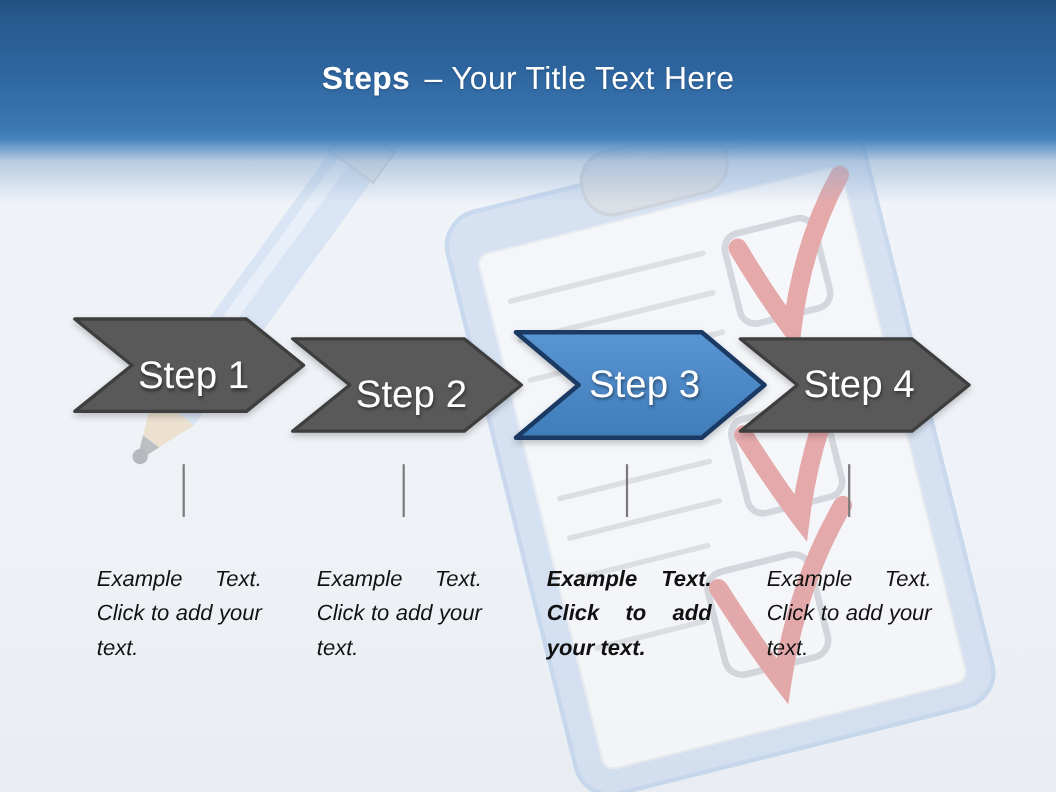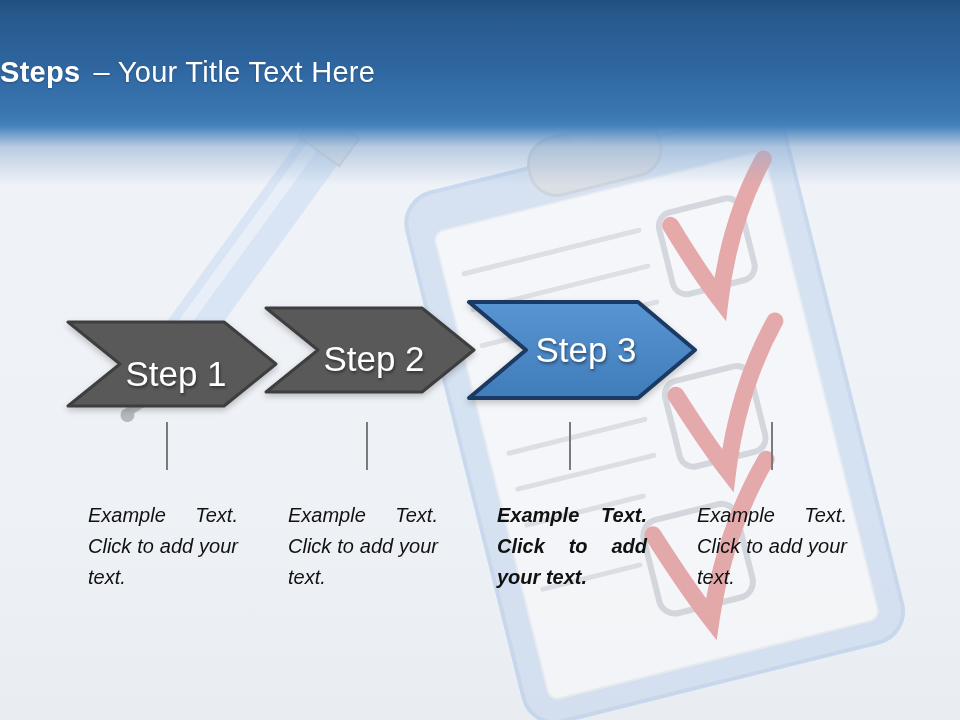--- a/index.html
+++ b/index.html
@@ -12,21 +12,21 @@
   .bg-art{position:absolute;left:0;top:0;}
   
   .header-band{
     position:absolute;left:0;top:0;width:960px;height:210px;
     background:linear-gradient(180deg,
       #1f5080 0%, #27598c 7%, #2f66a0 32%, #3b77b3 55%, #4583bd 60%,
       rgba(140,172,208,0.55) 70%, rgba(238,242,247,0) 88%);
     pointer-events:none;
   }
   .title{
-    position:absolute;left:0;top:56px;width:960px;text-align:left;
+    position:absolute;left:0;top:56px;width:960px;text-align:center;
     color:#ffffff;font-size:29px;letter-spacing:0.3px;
     text-shadow:0 1px 2px rgba(0,0,0,0.25);
   }
   .title .t-bold{font-weight:bold;}
   .title .t-rest{font-weight:normal;margin-left:13px;}
   
   .intro{
     position:absolute;left:83px;top:193px;width:806px;
     font-style:italic;font-size:21.5px;line-height:1.64;color:#151515;
     text-align:justify;
@@ -34,30 +34,30 @@
   
   .arrow{position:absolute;}
   .arrow svg{display:block;filter:drop-shadow(0 3px 3px rgba(0,0,0,0.22));}
   .arrow .lbl{
     position:absolute;left:0;top:0;width:100%;height:100%;
     display:flex;align-items:center;justify-content:center;
     padding-left:8px;box-sizing:border-box;
     color:#ffffff;font-size:35px;
     text-shadow:1px 2px 3px rgba(0,0,0,0.45);
   }
-  .a1{left:66px;top:320px;width:212px;height:107px;}
+  .a1{left:66px;top:288px;width:212px;height:107px;}
   .a2{left:264px;top:306px;width:212px;height:105px;text-align:right;}
   .a3{left:466px;top:299px;width:232px;height:102px;text-align:center;}
   .a4{left:671px;top:306px;width:212px;height:88px;}
   
   .tick{position:absolute;top:422px;width:2px;height:48px;background:#7a7a7a;}
   .t1{left:166px;} .t2{left:366px;} .t3{left:569px;} .t4{left:771px;}
   
   .desc{
-    position:absolute;top:500px;width:150px;
+    position:absolute;top:512px;width:150px;
     font-style:italic;font-size:20px;line-height:1.56;color:#111;
     text-align:justify;
   }
   .d1{left:88px;} .d2{left:288px;} .d3{left:497px;font-weight:bold;} .d4{left:697px;}
 </style>
 </head>
 <body>
 
 <div class="slide">
 
@@ -129,20 +129,26 @@
         <linearGradient id="blueGrad" x1="0" y1="0" x2="0" y2="1">
           <stop offset="0" stop-color="#5a95d3"></stop>
           <stop offset="1" stop-color="#3f7cba"></stop>
         </linearGradient>
       </defs>
       <polygon points="3,3 172,3 229,51 172,99 3,99 60,51" fill="url(#blueGrad)" stroke="#1b3a63" stroke-width="4" stroke-linejoin="round"></polygon>
     </svg>
     <div class="lbl">Step 3</div>
   </div>
 
+  <div class="arrow a4">
+    <svg width="212" height="88" viewBox="0 0 212 88">
+      <polygon points="2,2 158,2 210,44 158,86 2,86 54,44" fill="#595959" stroke="#3e3e3e" stroke-width="3" stroke-linejoin="round"></polygon>
+    </svg>
+    <div class="lbl">Step 4</div>
+  </div>
 
   <div class="tick t1"></div>
   <div class="tick t2"></div>
   <div class="tick t3"></div>
   <div class="tick t4"></div>
 
   <div class="desc d1">Example Text. Click to add your text.</div>
   <div class="desc d2">Example Text. Click to add your text.</div>
   <div class="desc d3">Example Text. Click to add your text.</div>
   <div class="desc d4">Example Text. Click to add your text.</div>

